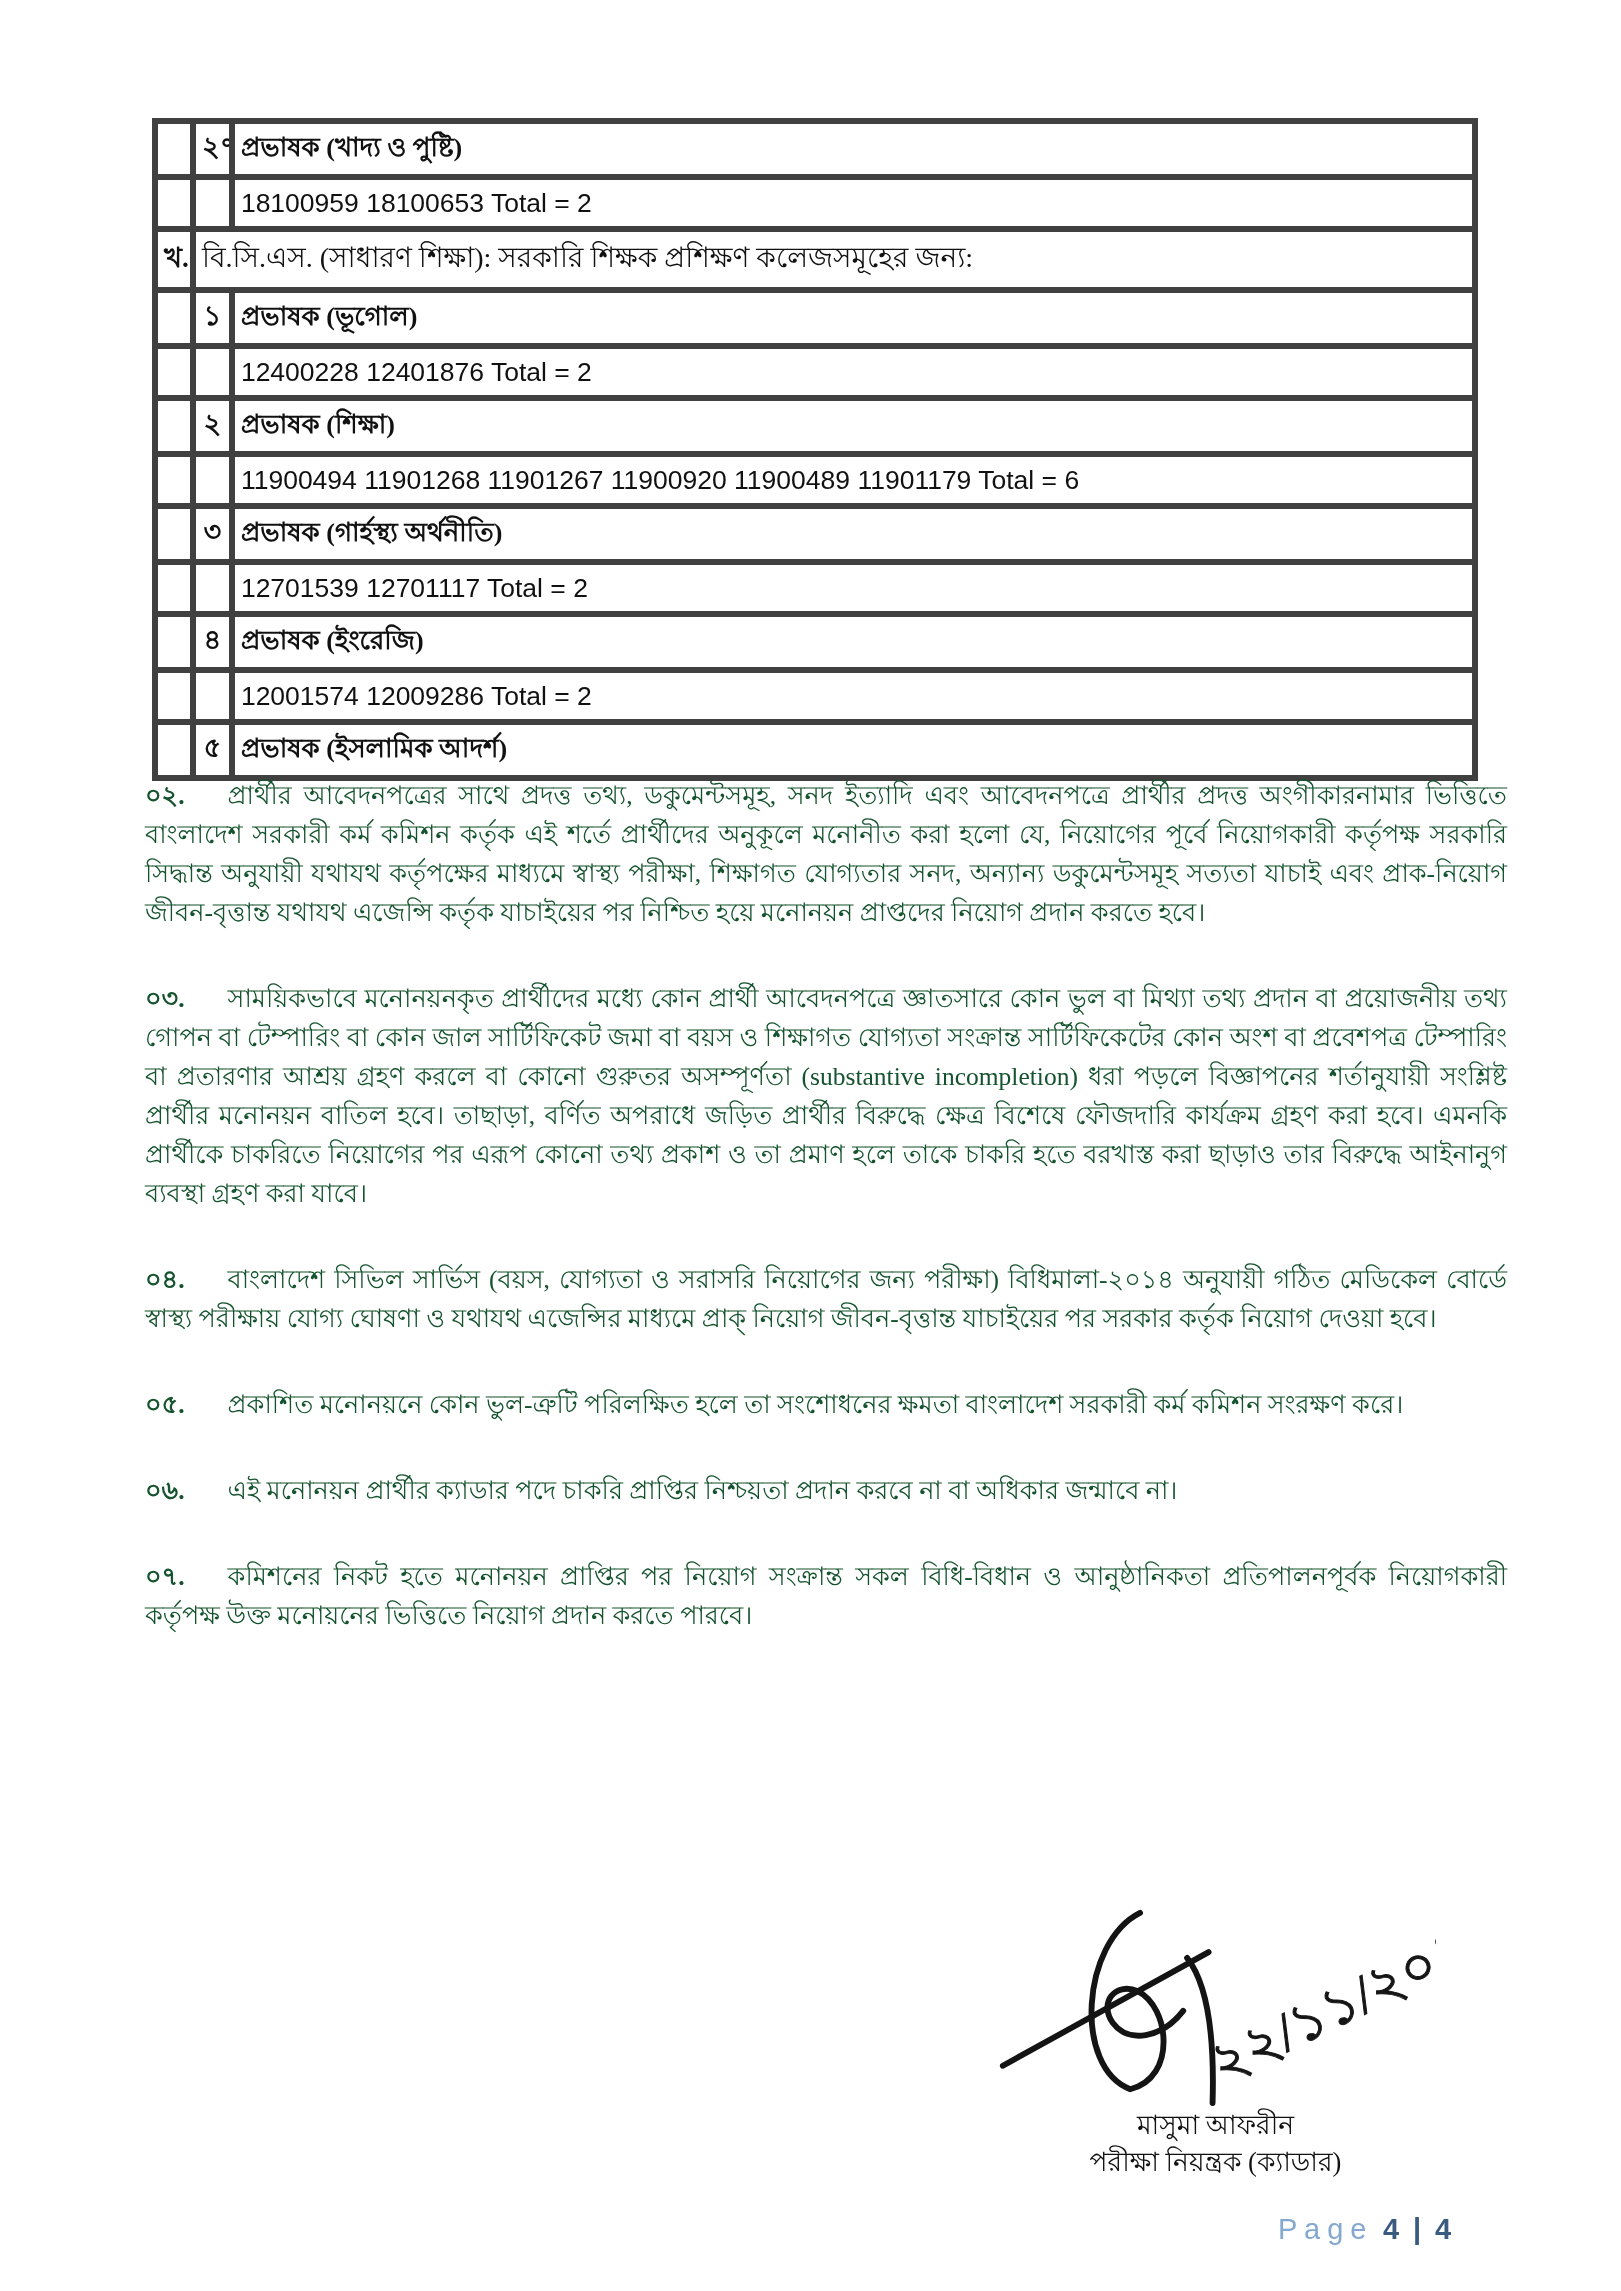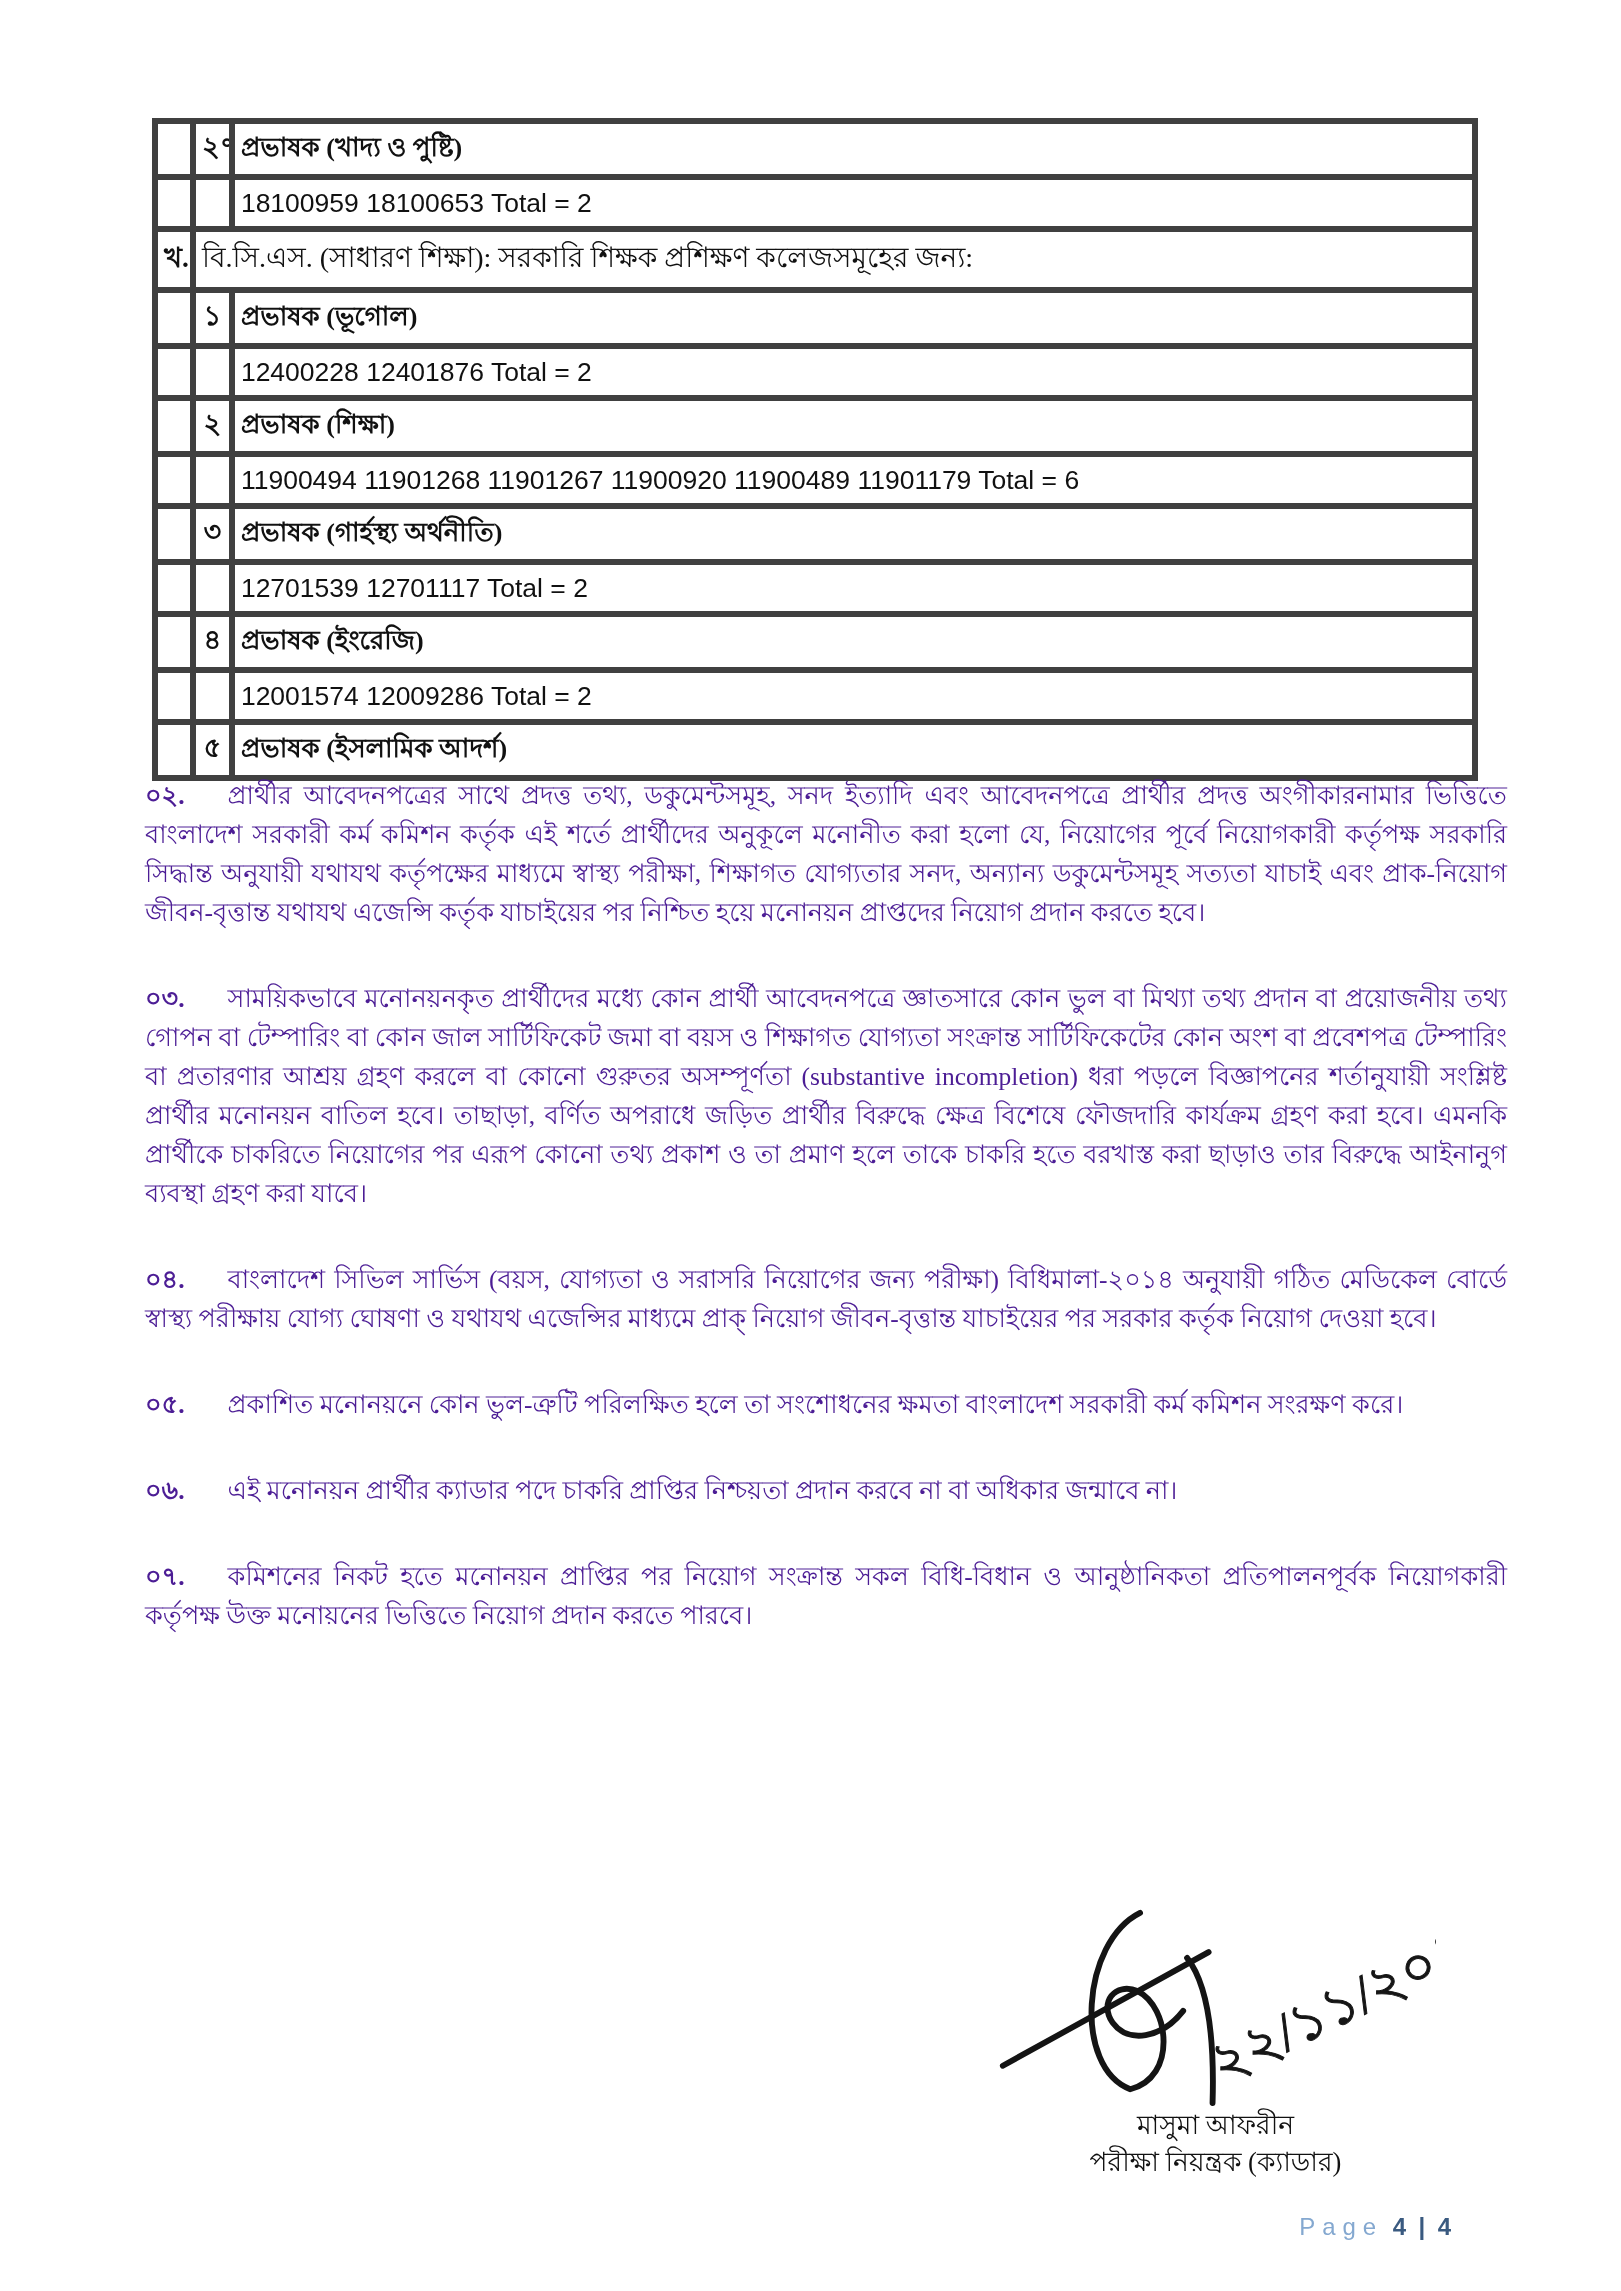--- a/index.html
+++ b/index.html
@@ -36,21 +36,21 @@
   .cell-section{font-weight:normal;font-size:28px;}
 
   
   .paras{
     position:absolute;left:145px;top:776px;width:1362px;
   }
   .para{
     margin:0 0 47px 0;
     font-size:25.5px;line-height:39px;
     text-align:justify;
-    color:#4c1d95;
+    color:#14532d;
   }
   .pnum{font-weight:bold;}
   .ptab{display:inline-block;width:43px;}
 
   
   .sigblock{
     position:absolute;right:180px;top:1901px;width:451px;
     text-align:center;
   }
   .sig-svg{display:block;margin:0 auto;}
@@ -59,21 +59,21 @@
     font-family:"Liberation Serif",serif;
     fill:#161616;
   }
   .sig-name{font-size:26.5px;line-height:37px;font-weight:normal;}
   .sig-title{font-size:26.5px;line-height:37px;}
 
   
   .footer{
     position:absolute;right:167px;top:2213px;
     font-family:"Liberation Sans",sans-serif;
-    font-size:24px;
+    font-size:29px;
     white-space:nowrap;
   }
   .footer .flabel{color:#84a8d0;letter-spacing:6.9px;margin-right:9.8px;}
   .footer .fvalue{color:#3a5a80;letter-spacing:2.9px;font-weight:bold;}
 </style>
 </head>
 <body>
 
 <div class="page">
 

